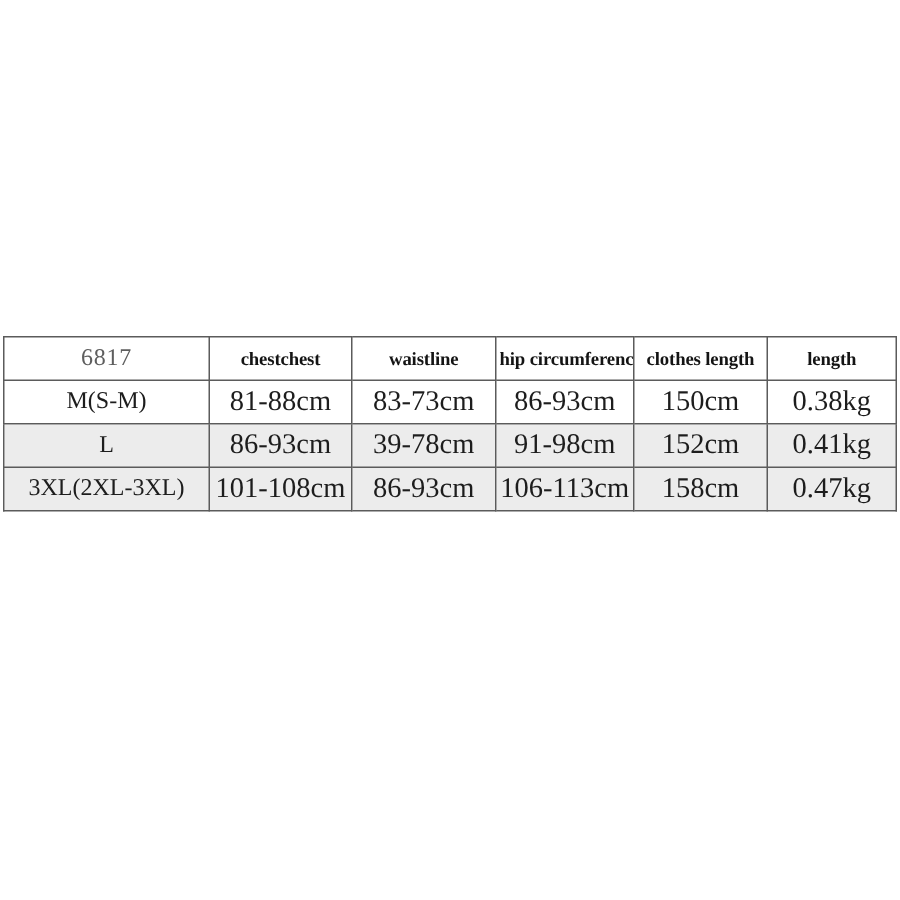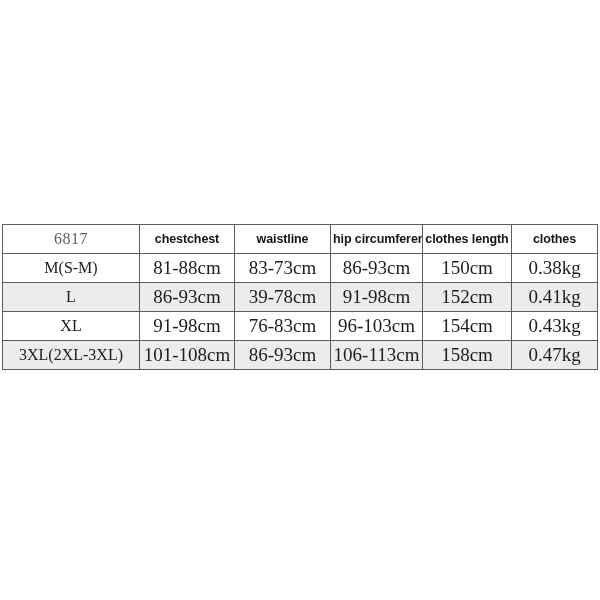--- a/index.html
+++ b/index.html
@@ -40,21 +40,21 @@
   table.size-chart td {
     border: 1px solid #5b5b5b;
     height: 29px;
     text-align: center;
     vertical-align: middle;
     padding: 0 2px;
     white-space: nowrap;
     overflow: hidden;
   }
   tr.header-row td {
-    font-family: Liberation Sans, sans-serif;
+    font-family: Liberation Serif, serif;
     font-weight: bold;
     font-size: 12.5px;
     color: #141414;
     background: #ffffff;
     letter-spacing: -0.1px;
   }
   tr.header-row td.model-cell {
     font-family: "Liberation Serif", serif;
     font-weight: normal;
     font-size: 16px;
@@ -85,49 +85,41 @@
           <col class="c4">
           <col class="c5">
       </colgroup>
       <tbody>
         <tr class="header-row">
           <td class="model-cell">6817</td>
           <td>chestchest</td>
           <td>waistline</td>
           <td>hip circumference</td>
           <td>clothes length</td>
-          <td>clothes</td>
+          <td>length</td>
         </tr>
 
         <tr class="data-row row-odd">
           <td class="size-cell">M(S-M)</td>
           <td>81-88cm</td>
           <td>83-73cm</td>
           <td>86-93cm</td>
           <td>150cm</td>
           <td>0.38kg</td>
         </tr>
 
         <tr class="data-row row-even">
           <td class="size-cell">L</td>
           <td>86-93cm</td>
           <td>39-78cm</td>
           <td>91-98cm</td>
           <td>152cm</td>
           <td>0.41kg</td>
         </tr>
 
-        <tr class="data-row row-odd">
-          <td class="size-cell">XL</td>
-          <td>91-98cm</td>
-          <td>76-83cm</td>
-          <td>96-103cm</td>
-          <td>154cm</td>
-          <td>0.43kg</td>
-        </tr>
 
         <tr class="data-row row-even">
           <td class="size-cell">3XL(2XL-3XL)</td>
           <td>101-108cm</td>
           <td>86-93cm</td>
           <td>106-113cm</td>
           <td>158cm</td>
           <td>0.47kg</td>
         </tr>
       </tbody>

